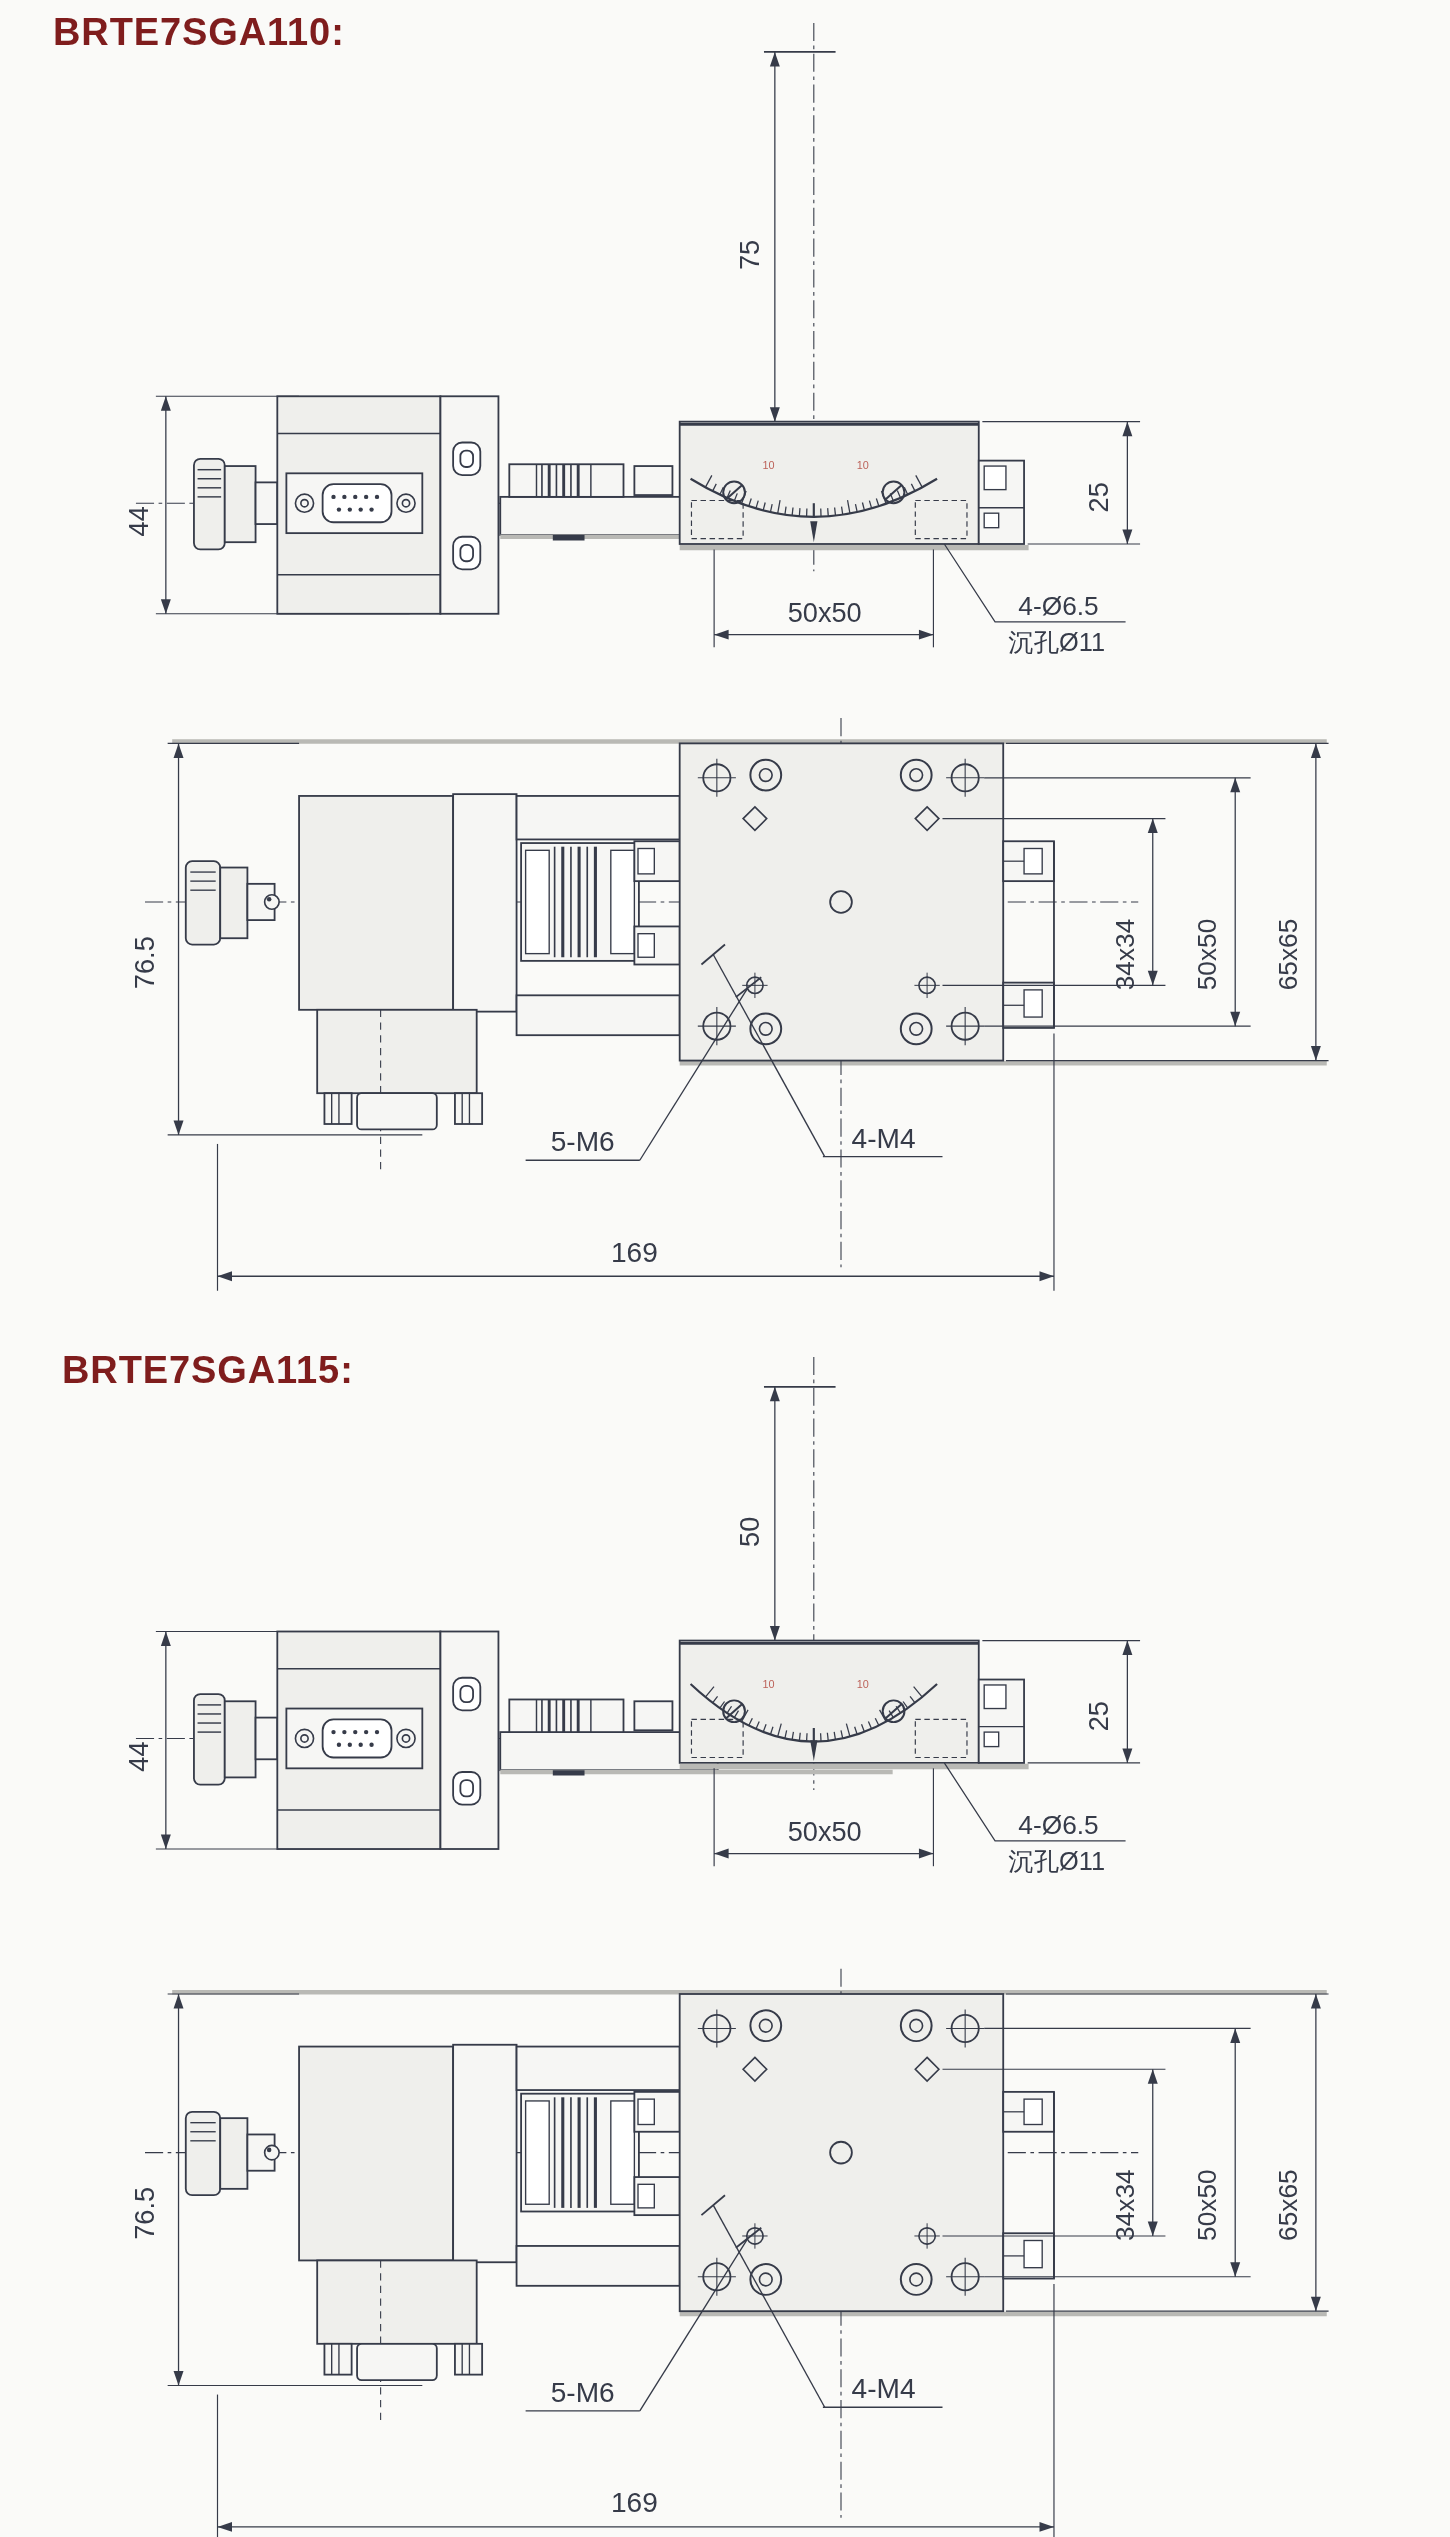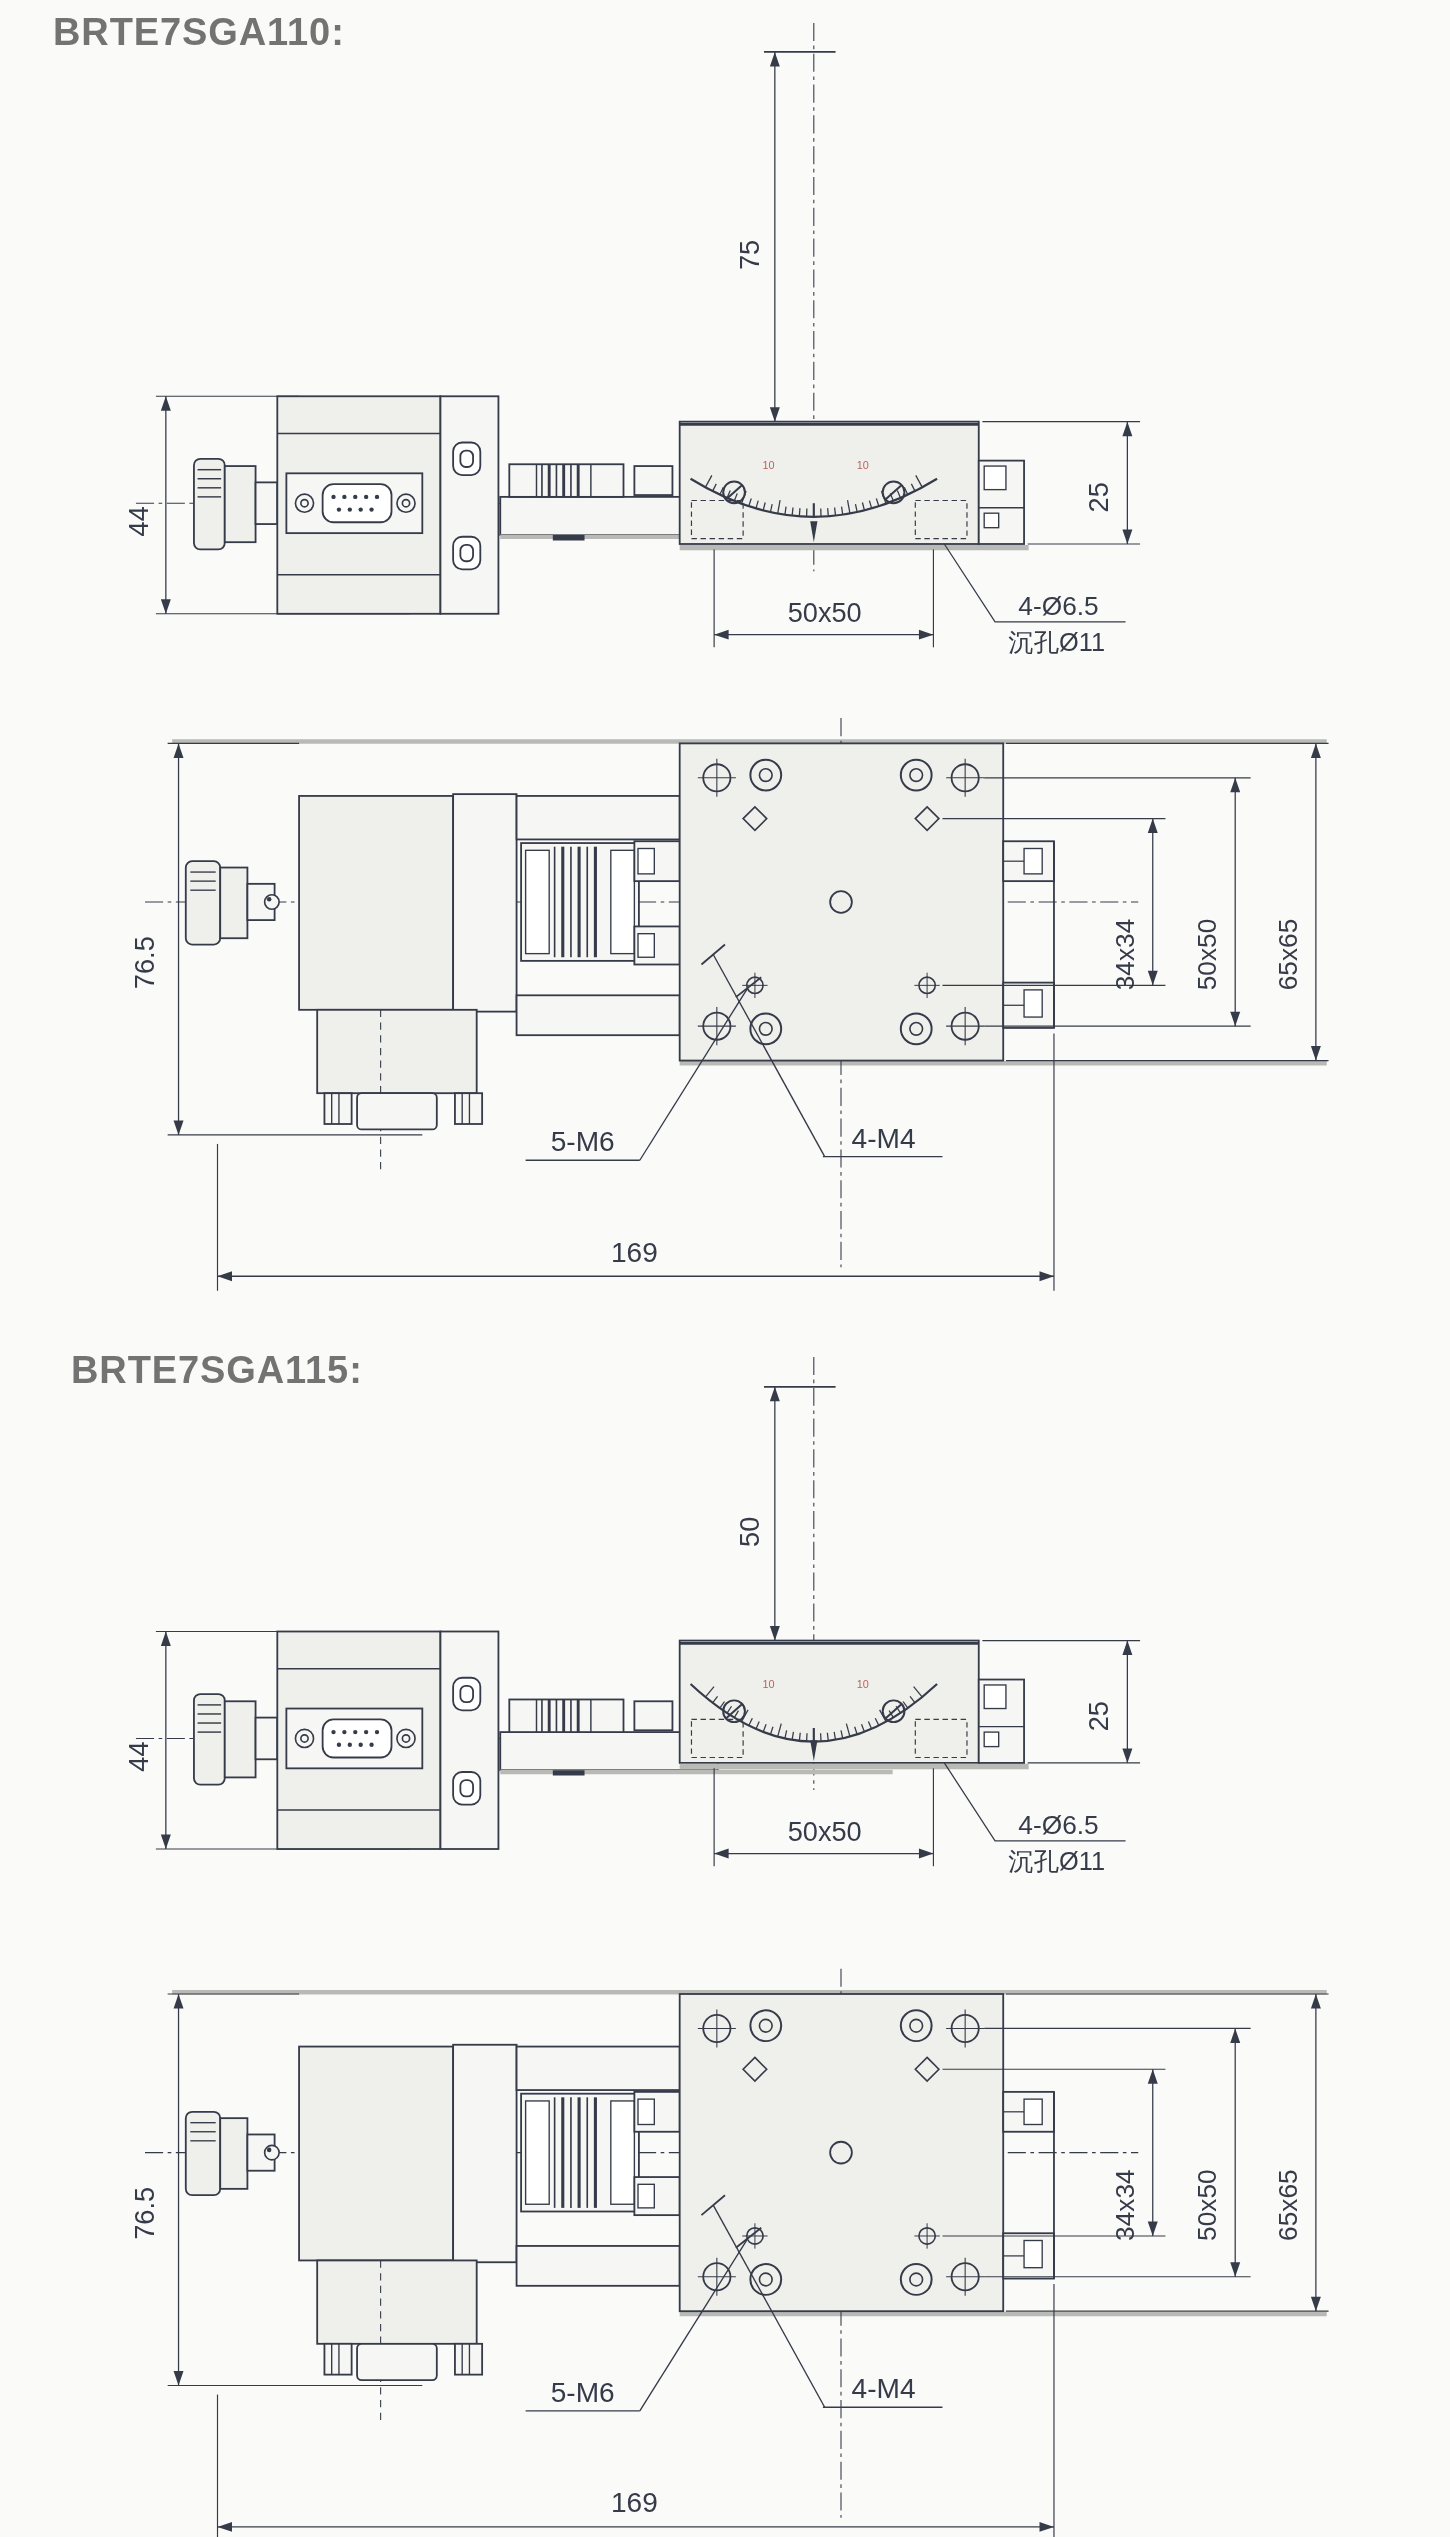--- a/index.html
+++ b/index.html
@@ -9,24 +9,24 @@
     font-family:"Liberation Sans","DejaVu Sans",sans-serif;
     position:relative;overflow:hidden;
   }
   #stage-wrap{position:absolute;left:0;top:0;width:1450px;height:2538px;}
   svg{position:absolute;left:0;top:0;}
   .model-title{
     position:absolute;
     font-size:38px;
     font-weight:600;
     letter-spacing:0.9px;
-    color:#737373;
+    color:#7f1d1d;
   }
   #title-0{left:53px;top:11px;}
-  #title-1{left:71px;top:1349px;}
+  #title-1{left:62px;top:1349px;}
 </style>
 </head>
 <body>
 
 <div id="stage-wrap">
   <svg id="cad" width="1450" height="2538" viewBox="0 0 1600 2800" xmlns="http://www.w3.org/2000/svg">
       <g>
         <line x1="898" y1="25" x2="898" y2="630" stroke="#363b49" stroke-width="1.2" fill="none" stroke-dasharray="20 5 4 5"></line>
         <line x1="150" y1="555" x2="760" y2="555" stroke="#363b49" stroke-width="1.2" fill="none" stroke-dasharray="20 5 4 5"></line>
         <line x1="843" y1="57" x2="922" y2="57" stroke="#363b49" stroke-width="2" fill="none"></line>

